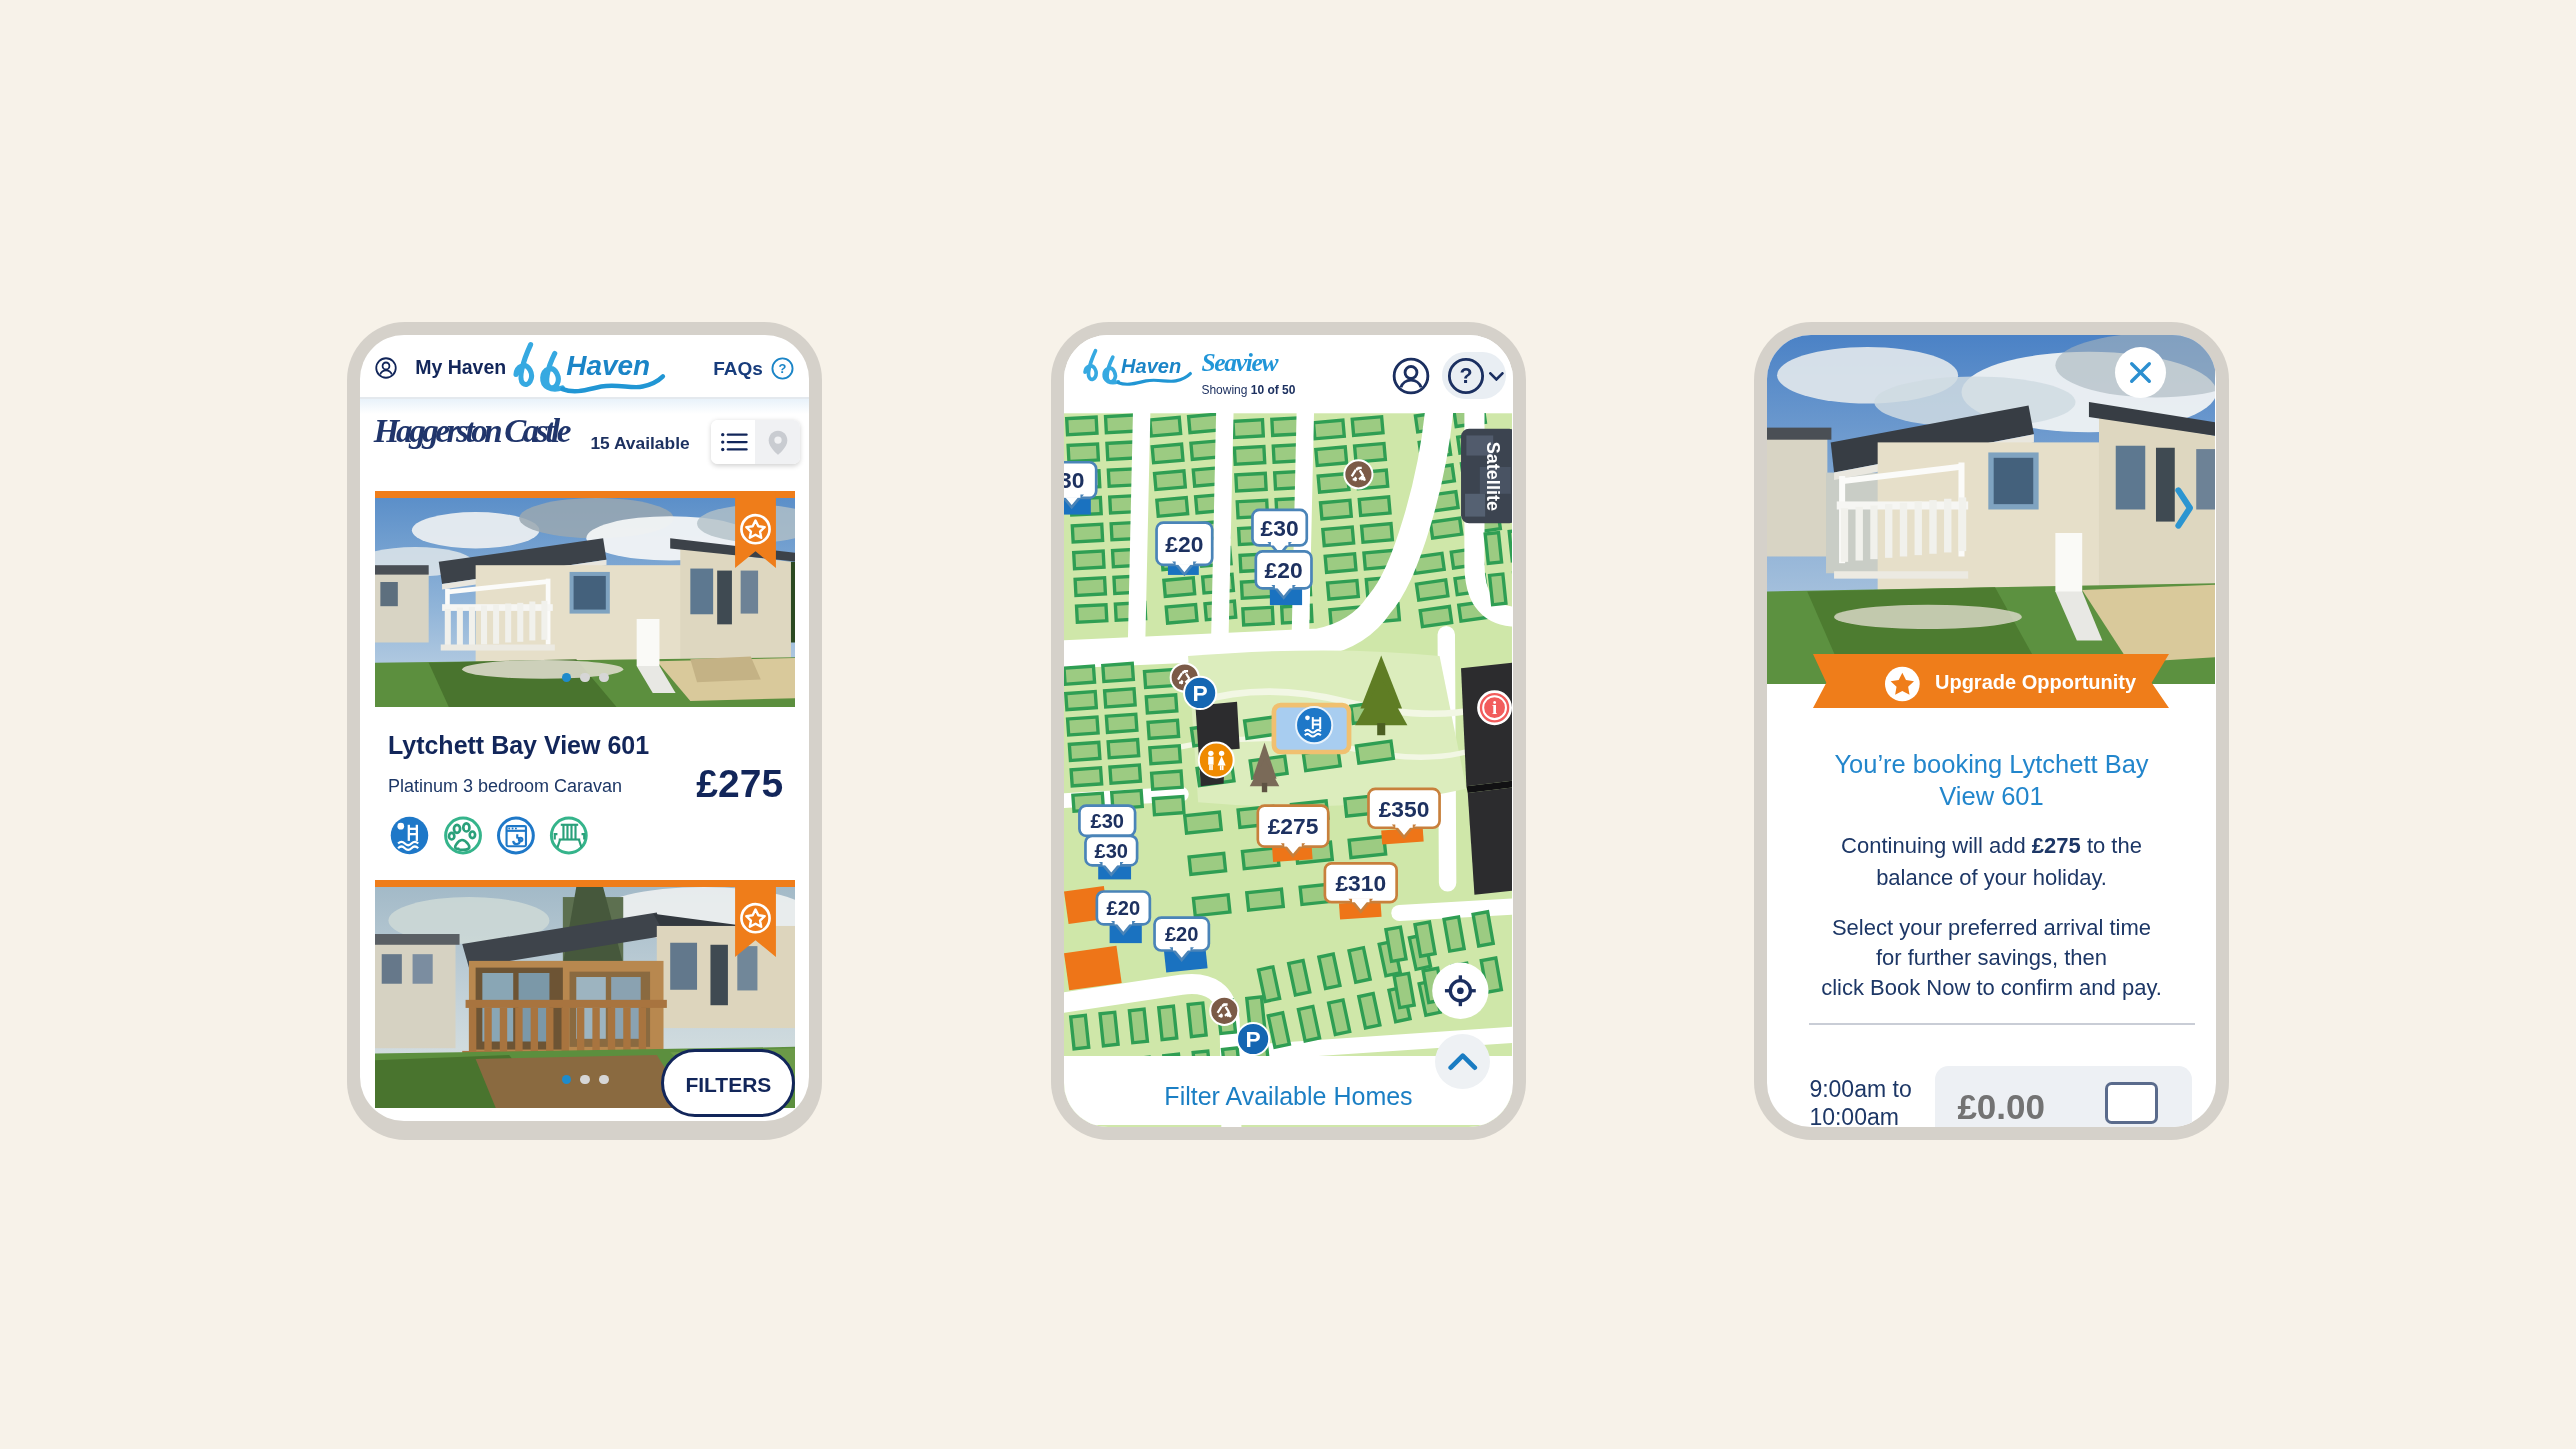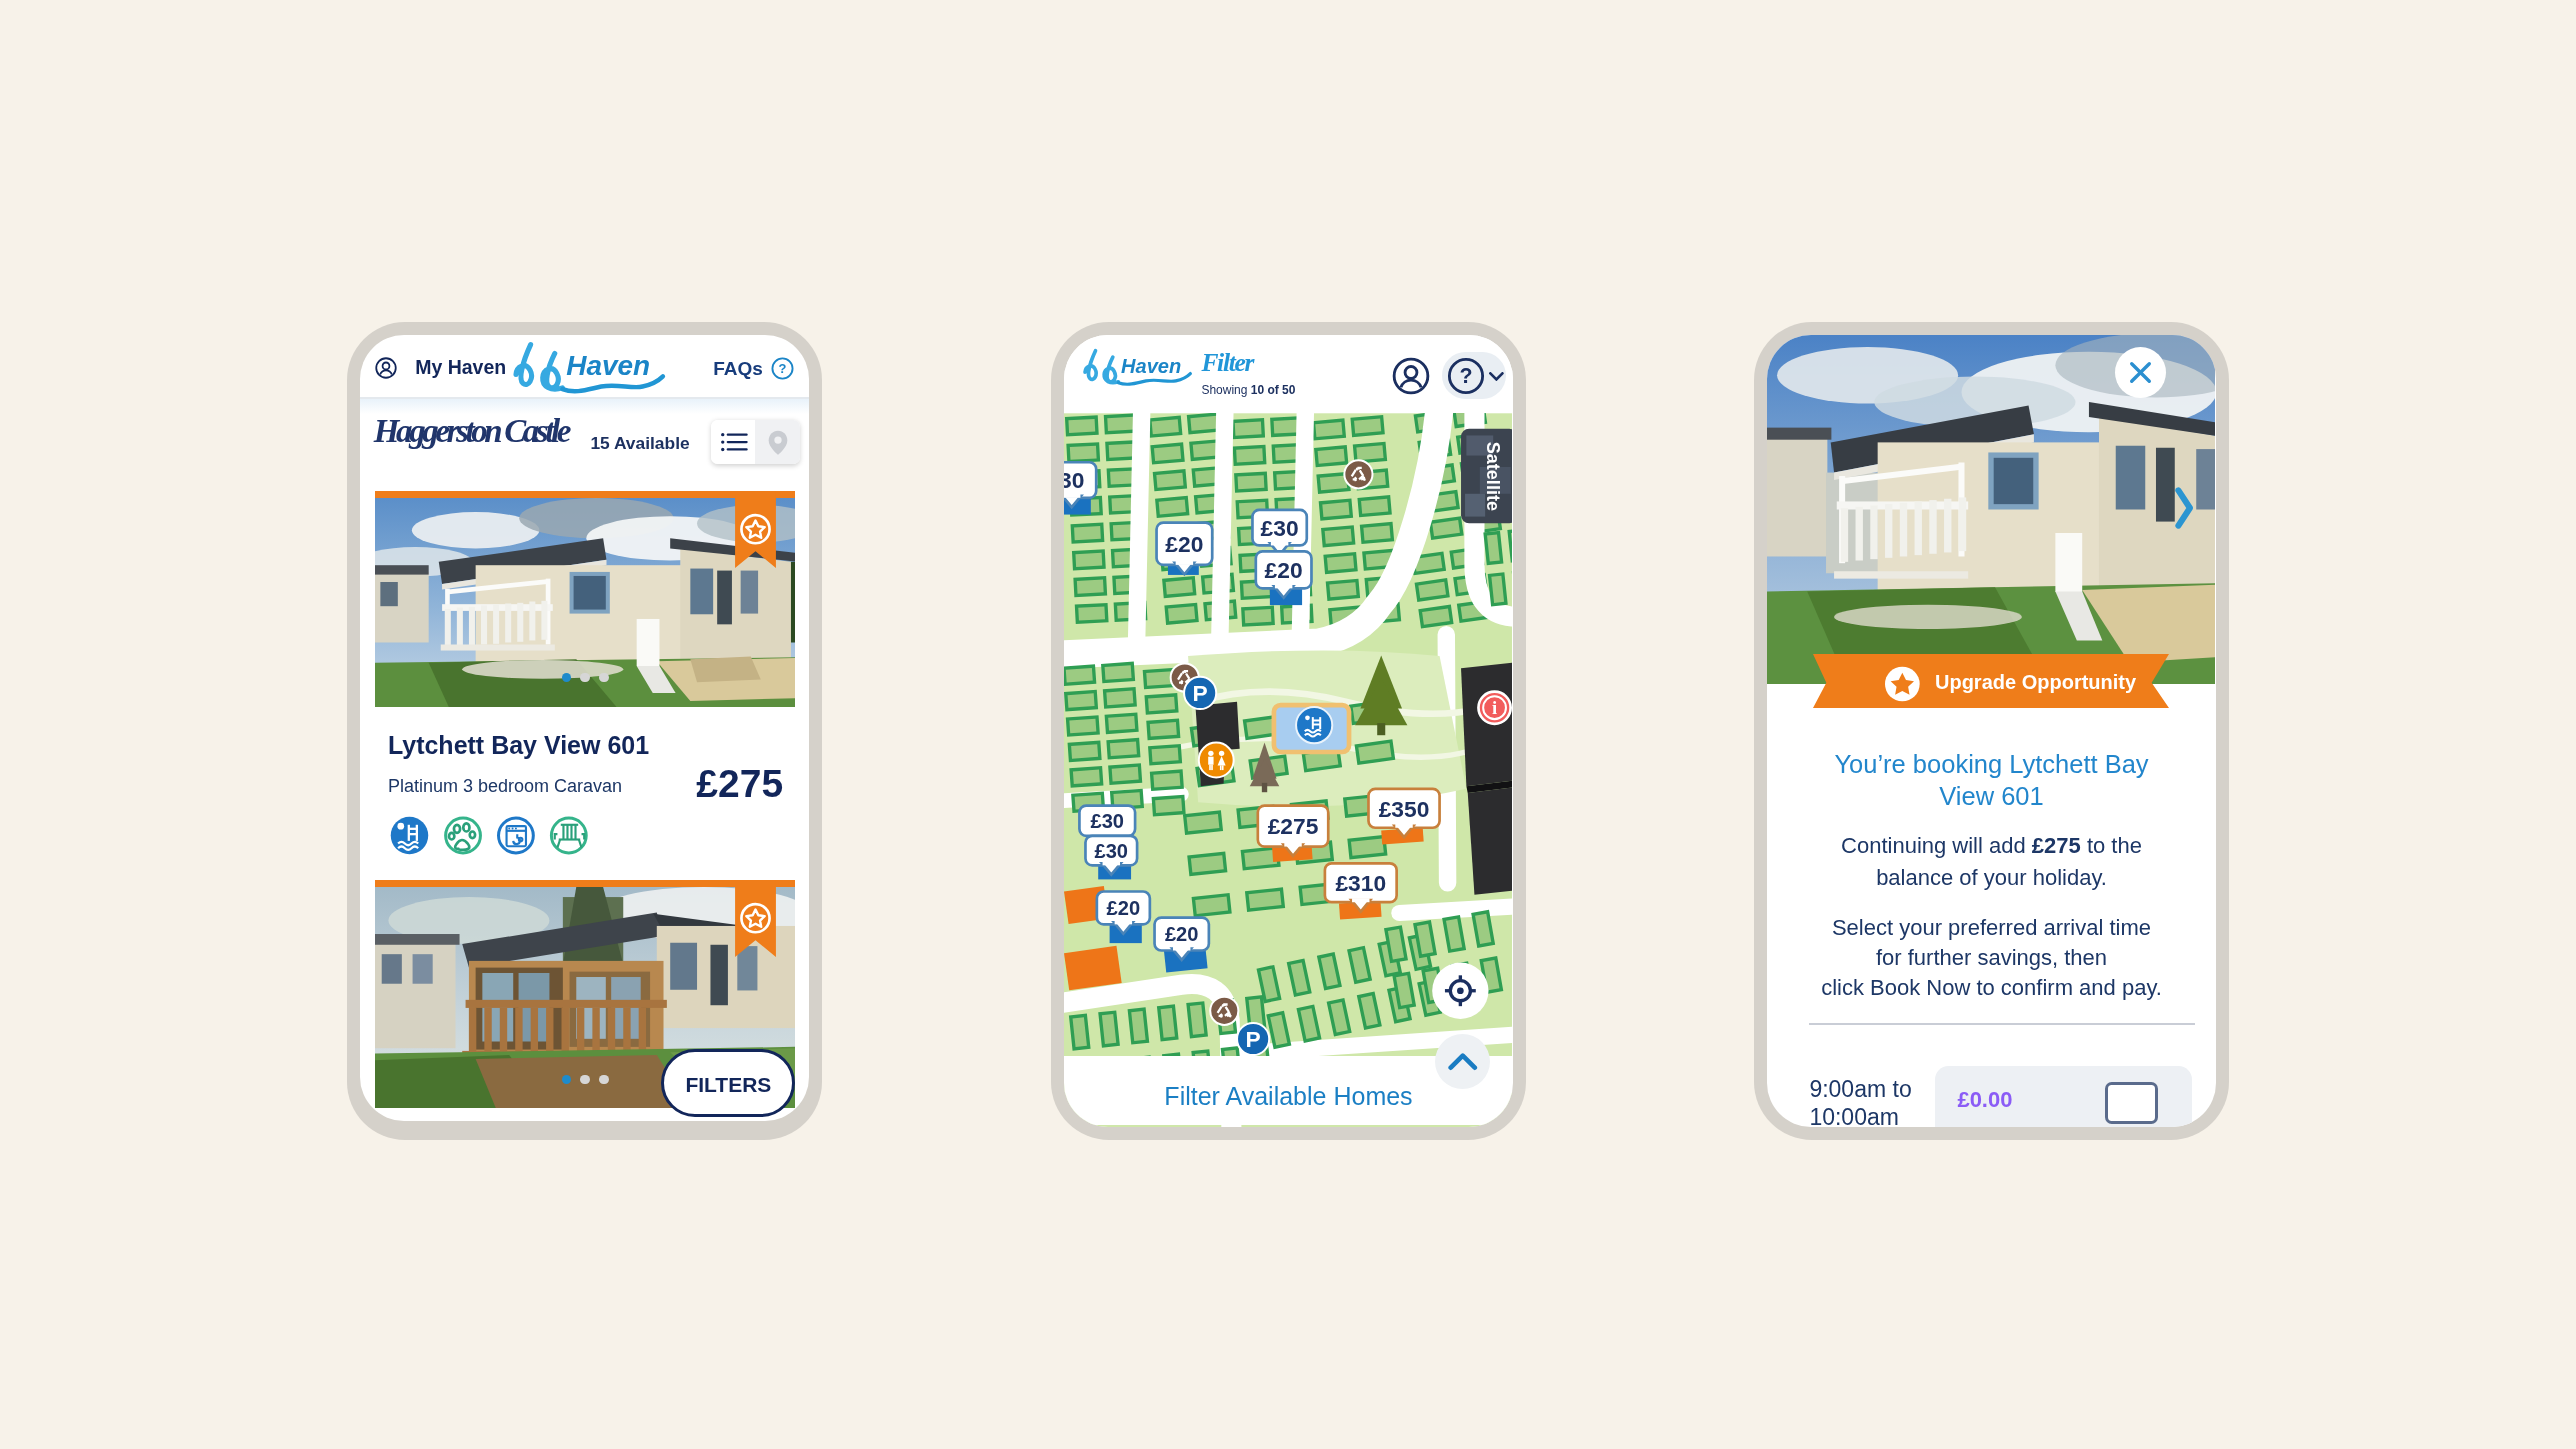--- a/index.html
+++ b/index.html
@@ -235,21 +235,21 @@
 <div style="position:absolute;left:13.4px;top:13.4px;right:13.4px;bottom:12.7px;background:#ffffff;border-radius:44px;overflow:hidden;">
 <div style="position:absolute;left:0;top:0;right:0;height:78px;background:#ffffff;z-index:5;">
 <div style="position:absolute;left:15.4px;top:10.7px;"><svg width="114" height="46" viewBox="0 0 250 100">
 <g fill="none" stroke-linecap="round">
 <path d="M34 10 C22 36 14 64 22 71 C30 78 40 63 33 50 C26 37 12 44 11 57" stroke="#36a9e1" stroke-width="8"></path>
 <path d="M72 24 C60 48 55 72 64 77 C73 82 82 68 75 55 C68 42 54 49 53 62 C52 76 66 84 84 78" stroke="#36a9e1" stroke-width="8"></path>
 <path d="M84 80 C105 88 125 80 145 76 C170 71 193 80 210 76 C224 73 236 66 242 60" stroke="#2196d4" stroke-width="7"></path>
 </g>
 <text x="90" y="58" font-family="'Liberation Sans',sans-serif" font-size="44" font-weight="bold" font-style="italic" fill="#1b85c7">Haven</text>
 </svg></div>
-<div style="position:absolute;left:137px;top:12.7px;font-family:'Liberation Serif',serif;font-style:italic;font-weight:bold;font-size:25.5px;color:#2196d8;letter-spacing:-1.3px;">Filter</div>
+<div style="position:absolute;left:137px;top:12.7px;font-family:'Liberation Serif',serif;font-style:italic;font-weight:bold;font-size:25.5px;color:#2196d8;letter-spacing:-1.3px;">Seaview</div>
 <div style="position:absolute;left:137px;top:48px;font-size:12px;color:#1d3160;">Showing <b>10 of 50</b></div>
 <div style="position:absolute;left:328px;top:21.5px;"><svg width="38" height="38" viewBox="0 0 32 32" style="vertical-align:middle;">
 <circle cx="16" cy="16" r="14.2" fill="none" stroke="#1b2f60" stroke-width="2.4"></circle>
 <circle cx="16" cy="13" r="5" fill="none" stroke="#1b2f60" stroke-width="2.4"></circle>
 <path d="M7.5 25.5 a9 9 0 0 1 17 0" fill="none" stroke="#1b2f60" stroke-width="2.4"></path>
 </svg></div>
 <div style="position:absolute;left:378px;top:17px;width:64px;height:47px;background:#e9eef3;border-radius:23.5px;">
 <div style="position:absolute;left:4.7px;top:4.7px;"><svg width="38" height="38" viewBox="0 0 32 32" style="vertical-align:middle;">
 <circle cx="16" cy="16" r="14" fill="none" stroke="#1b2f60" stroke-width="2.4"></circle>
 <text x="16" y="22" text-anchor="middle" font-family="'Liberation Sans',sans-serif" font-size="18" font-weight="bold" fill="#1b2f60">?</text>
@@ -718,18 +718,18 @@
 <circle cx="201" cy="45" r="26" fill="#ffffff"></circle>
 <path d="M201 28 l5.5 11 12 1.8 -8.8 8.4 2.1 12 -10.8 -5.8 -10.8 5.8 2.1 -12 -8.8 -8.4 12 -1.8 Z" fill="#ef7d1a"></path>
 <text x="250" y="52" font-family="'Liberation Sans',sans-serif" font-size="30" font-weight="bold" fill="#ffffff">Upgrade Opportunity</text>
 </svg></div>
         <div style="position:absolute;left:0;top:413px;width:100%;text-align:center;font-size:25.5px;color:#2286cc;line-height:32px;">You’re booking Lytchett Bay<br>View 601</div>
         <div style="position:absolute;left:0;top:495px;width:100%;text-align:center;font-size:22px;color:#1d3766;line-height:32px;">Continuing will add <b>£275</b> to the<br>balance of your holiday.</div>
         <div style="position:absolute;left:0;top:578px;width:100%;text-align:center;font-size:22px;color:#1d3766;line-height:30px;">Select your preferred arrival time<br>for further savings, then<br>click Book Now to confirm and pay.</div>
         <div style="position:absolute;left:42px;top:688px;width:386px;height:1.3px;background:#c9cdd6;"></div>
         <div style="position:absolute;left:42px;top:741px;font-size:23px;color:#1d3766;line-height:27.5px;">9:00am to<br>10:00am</div>
         <div style="position:absolute;left:168px;top:731px;width:257px;height:74px;background:#edf0f4;border-radius:13.4px;">
-<div style="position:absolute;left:22px;top:21px;font-size:22px;font-weight:bold;color:#8b5cf6;">£0.00</div>
+<div style="position:absolute;left:22px;top:21px;font-size:35px;font-weight:bold;color:#737373;">£0.00</div>
 <div style="position:absolute;left:170px;top:15.4px;width:53px;height:42px;background:#ffffff;border:3.4px solid #5a6b8c;border-radius:6.7px;box-sizing:border-box;"></div>
 </div>
 </div>
     </div>
 </div>
 
 </body></html>

